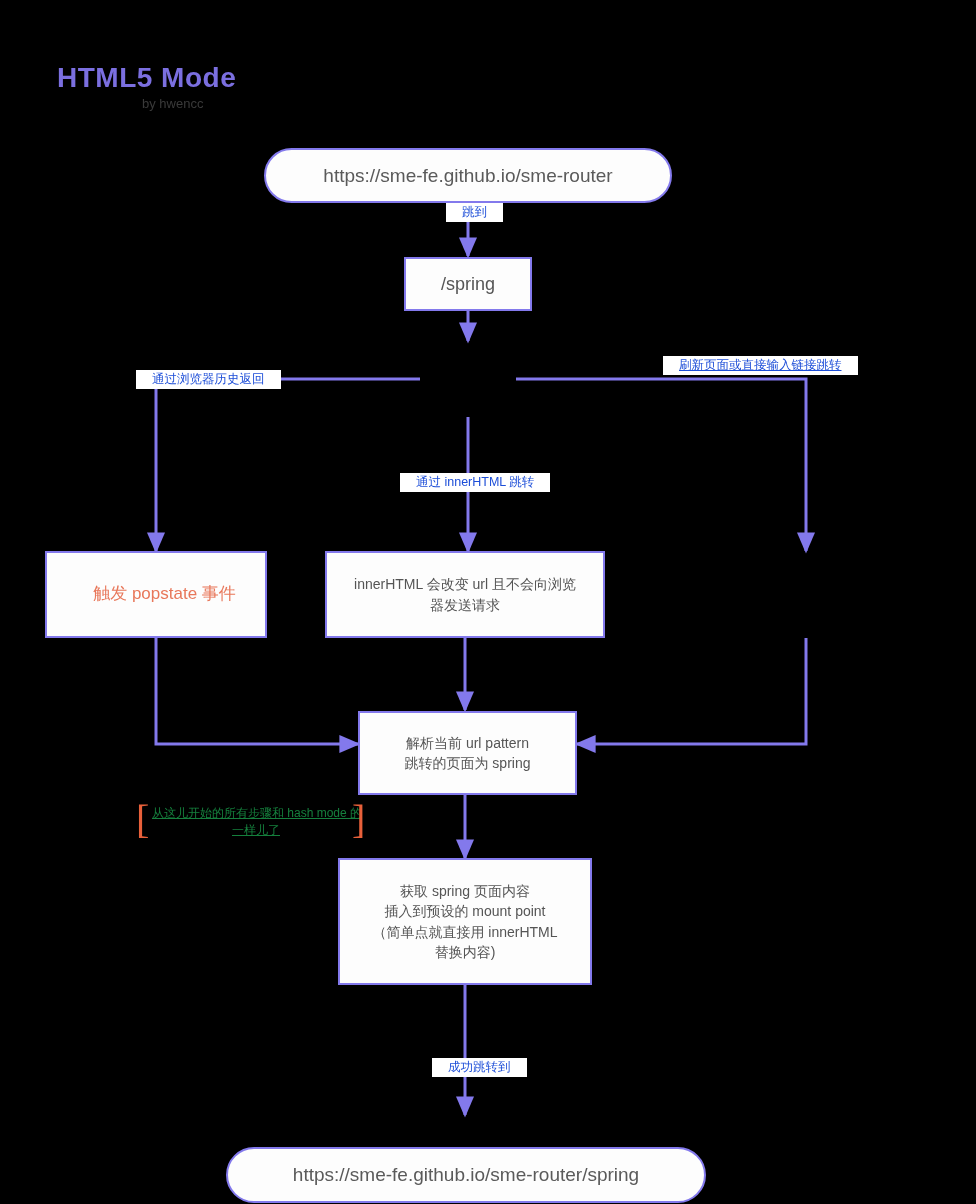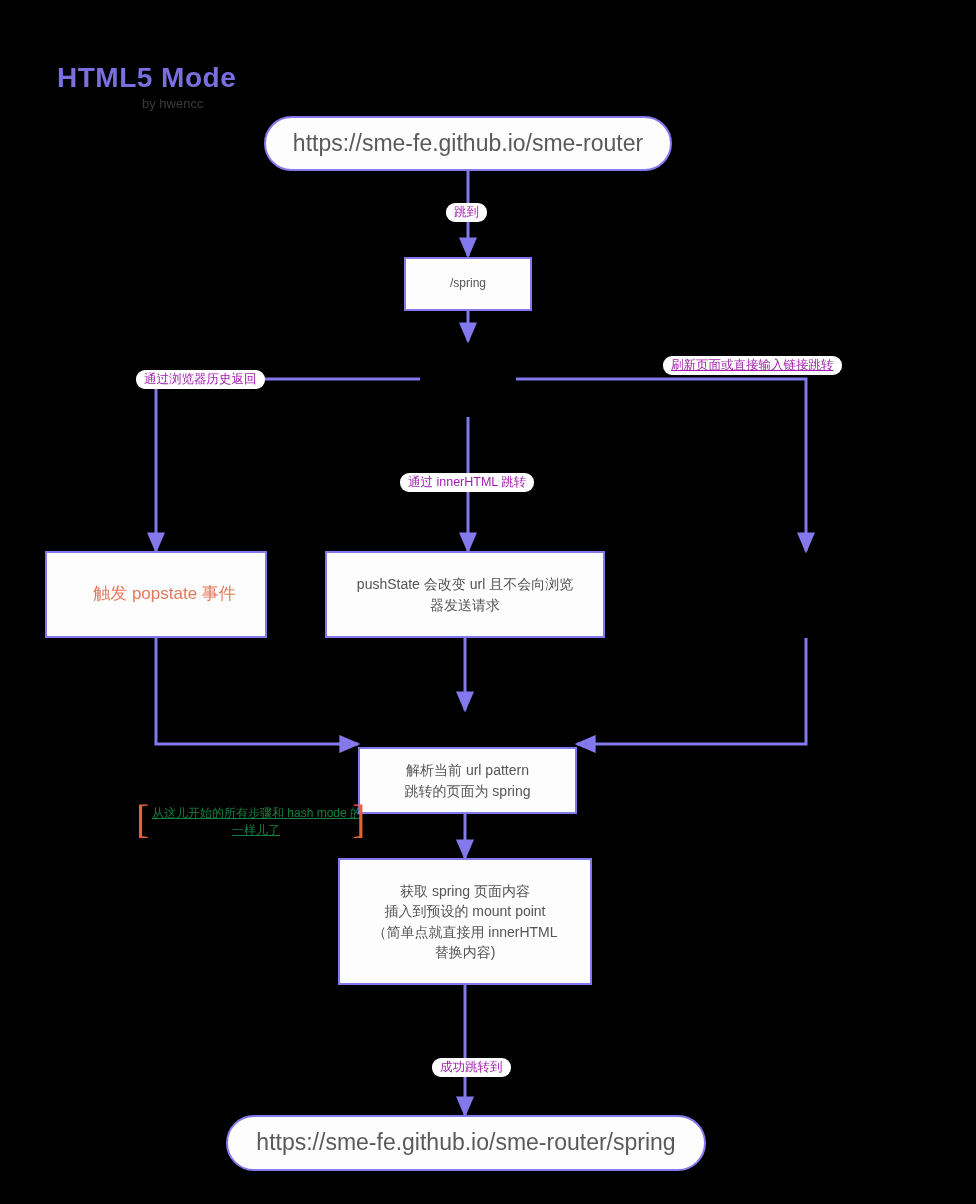--- a/index.html
+++ b/index.html
@@ -9,33 +9,33 @@
   svg.edges{position:absolute;left:0;top:0;width:976px;height:1204px;}
 
   .title{position:absolute;left:57px;top:62px;font-size:28px;font-weight:bold;
          color:#7b6fe0;letter-spacing:.5px;}
   .subtitle{position:absolute;left:142px;top:96px;font-size:13px;color:#3a3a3a;}
 
   .node{position:absolute;box-sizing:border-box;background:#fdfdfd;
         border:2px solid #8379ec;display:flex;align-items:center;
         justify-content:center;text-align:center;color:#555;
         line-height:1.45;}
-  .node.rounded{border-radius:28px;font-size:23px;color:#5a5a5a;}
+  .node.rounded{border-radius:28px;font-size:19px;color:#5a5a5a;margin-top:32px;}
   .node.rect{font-size:14px;}
   .node.emph{color:#e8775a;font-size:17px;padding-left:17px;}
   .node .lines{padding:0 10px;}
 
   .diamond{position:absolute;width:96px;height:70px;}
   .diamond .shape{position:absolute;inset:0;}
   .diamond .dlabel{position:absolute;inset:0;display:flex;
       align-items:center;justify-content:center;font-size:13px;color:#555;
       white-space:nowrap;}
 
-  .elabel{position:absolute;background:#ffffff;color:#a21caf;font-size:12.5px;
-          padding:1px 8px;white-space:nowrap;box-sizing:border-box;border-radius:9px;}
+  .elabel{position:absolute;background:#ffffff;color:#1d4ed8;font-size:12.5px;
+          padding:1px 16px;white-space:nowrap;box-sizing:border-box;}
 
   .note{position:absolute;color:#15803d;font-size:12px;text-align:center;
         line-height:1.45;white-space:nowrap;text-decoration:underline;}
   .brk{position:absolute;color:#e8603a;font-size:40px;line-height:1;
        font-family:"Liberation Serif",serif;}
 </style>
 </head>
 <body>
 
 <div id="canvas">
@@ -70,38 +70,38 @@
     </g>
   </svg>
 
   <div class="title">HTML5 Mode</div>
   <div class="subtitle">by hwencc</div>
 
   <div class="node rounded" style="left:264px;top:116px;width:408px;height:55px;">
     <span class="lines">https://sme-fe.github.io/sme-router</span>
   </div>
 
-  <div class="node rect" style="left:404px;top:257px;width:128px;height:54px;font-size:12px;">
+  <div class="node rect" style="left:404px;top:257px;width:128px;height:54px;font-size:18px;">
     <span class="lines">/spring</span>
   </div>
 
 
   <div class="node rect emph" style="left:45px;top:551px;width:222px;height:87px;">
     <span class="lines">触发 popstate 事件</span>
   </div>
 
   <div class="node rect" style="left:325px;top:551px;width:280px;height:87px;">
     <span class="lines">
-      <span>pushState 会改变 url 且不会向浏览</span><br>
+      <span>innerHTML 会改变 url 且不会向浏览</span><br>
       <span>器发送请求</span>
     </span>
   </div>
 
 
-  <div class="node rect" style="left:358px;top:711px;width:219px;height:67px;margin-top:36px;">
+  <div class="node rect" style="left:358px;top:711px;width:219px;height:84px;">
     <span class="lines">
       <span>解析当前 url pattern</span><br>
       <span>跳转的页面为 spring</span>
     </span>
   </div>
 
   <div class="node rect" style="left:338px;top:858px;width:254px;height:127px;">
     <span class="lines">
       <span>获取 spring 页面内容</span><br>
       <span>插入到预设的 mount point</span><br>

